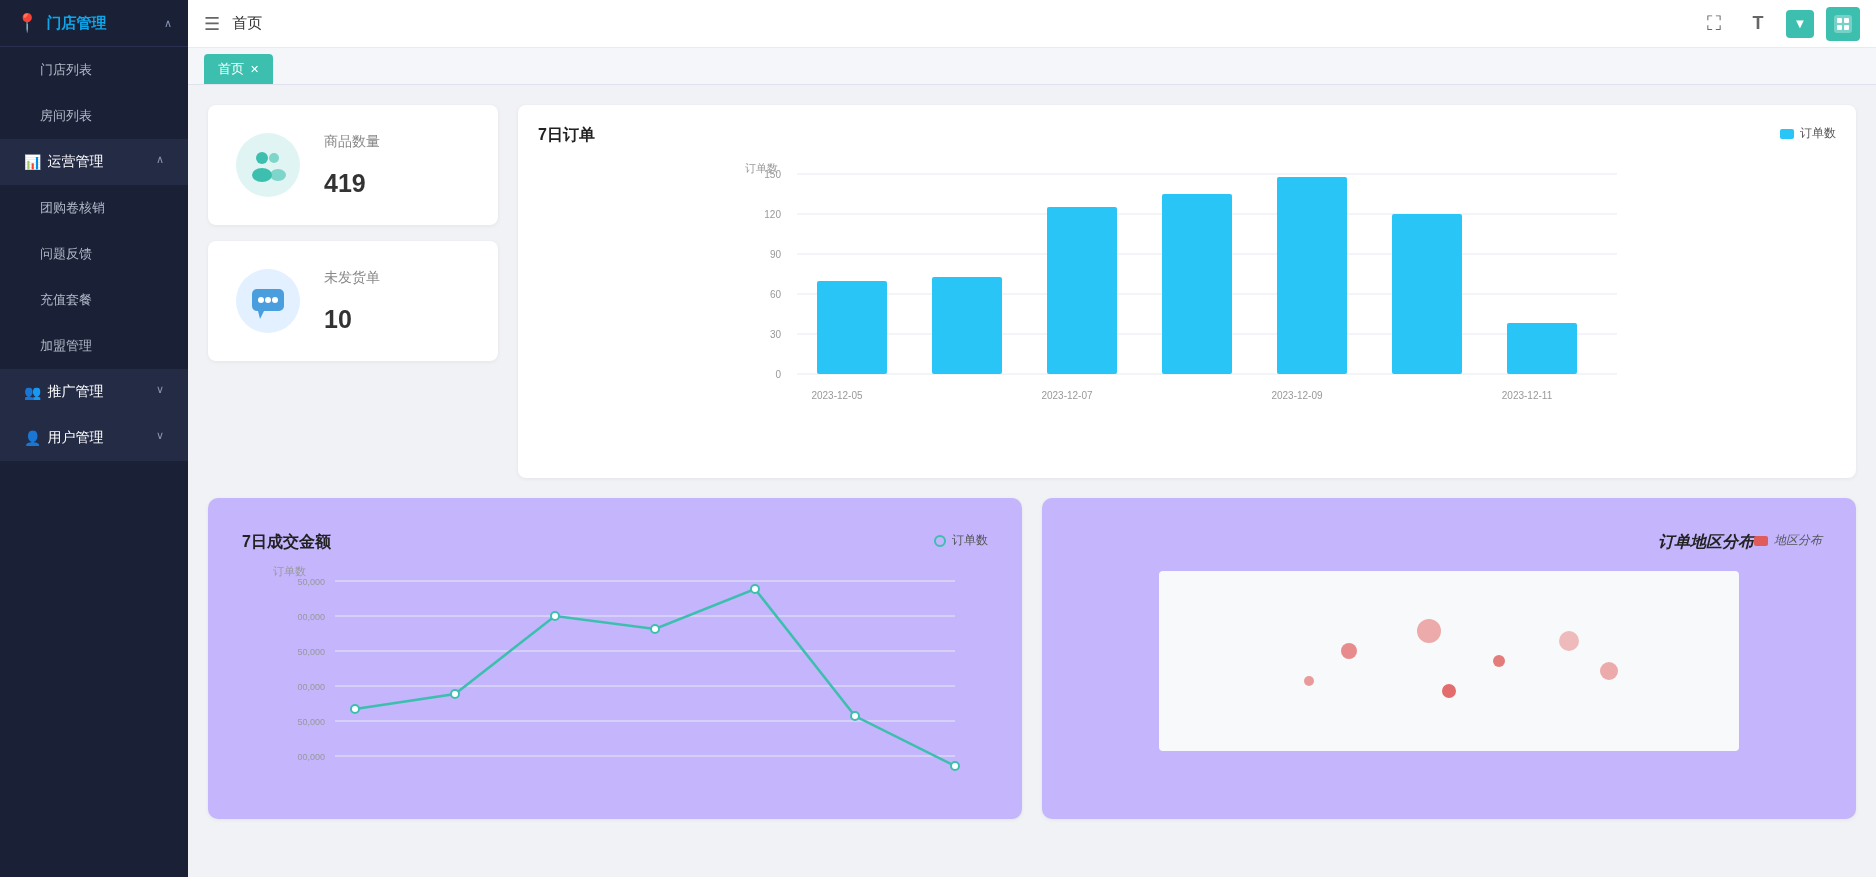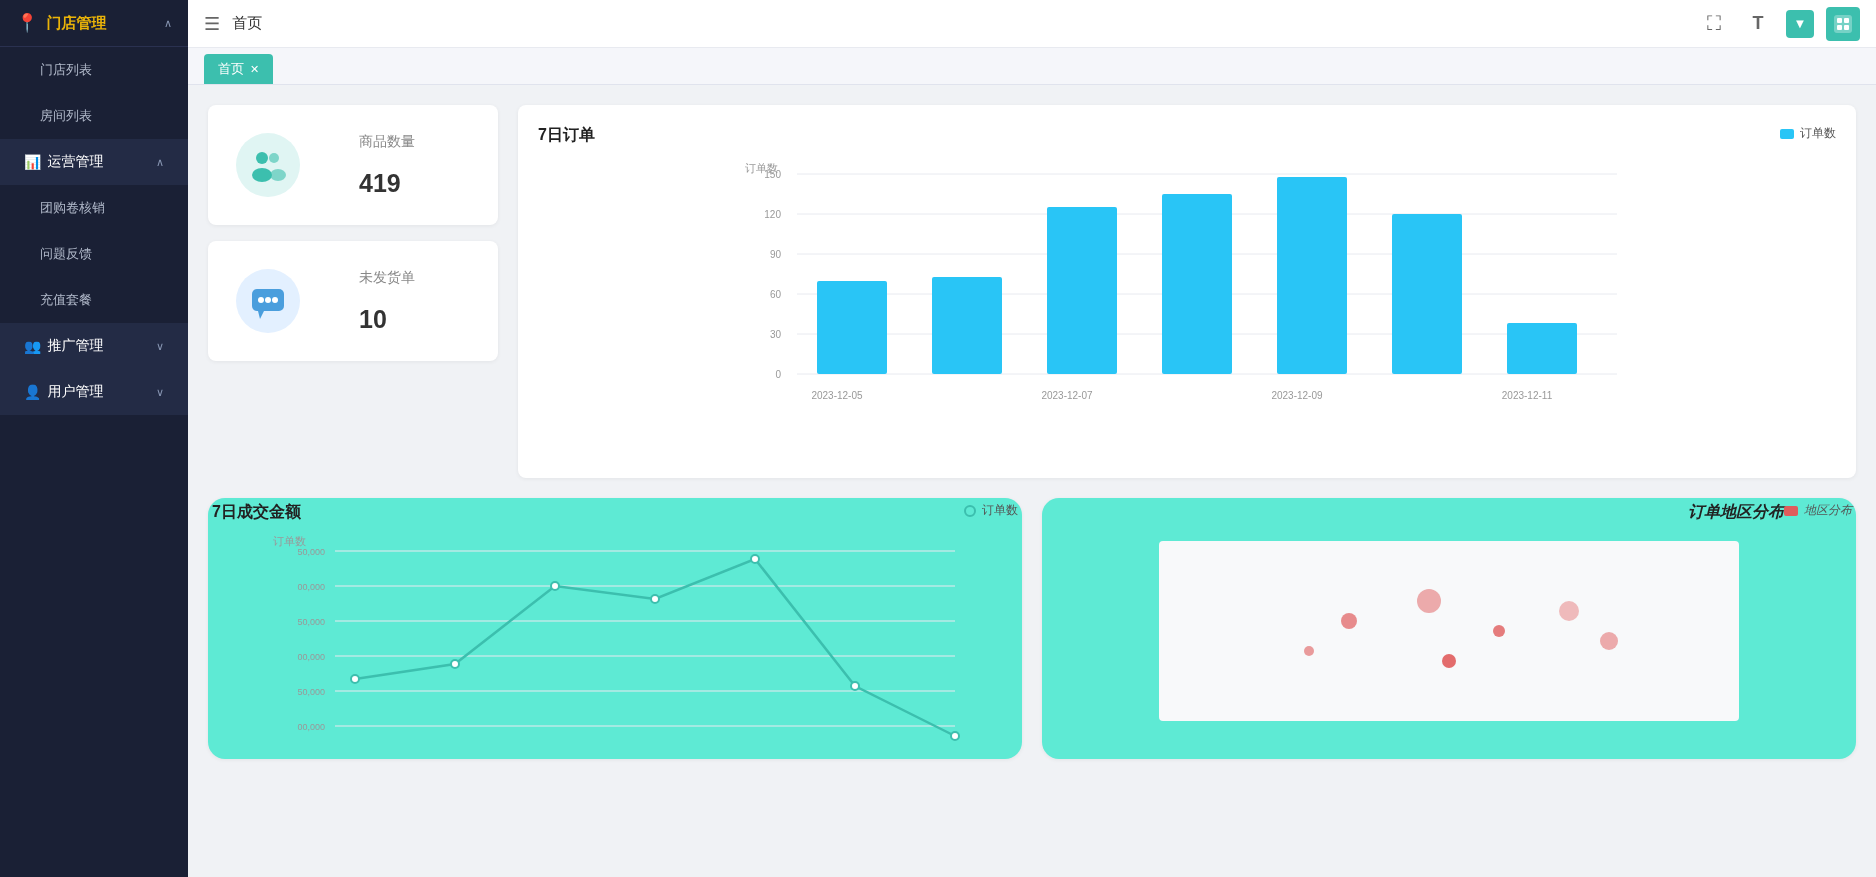--- a/index.html
+++ b/index.html
@@ -21,31 +21,31 @@
       display: flex;
       align-items: center;
       gap: 8px;
       border-bottom: 1px solid #2a3150;
     }
     .sidebar-logo-icon {
       color: #3cbfae;
       font-size: 18px;
     }
     .sidebar-logo-text {
-      color: #eab308;
+      color: #0ea5e9;
       font-size: 15px;
       font-weight: 600;
     }
     .sidebar-item {
       padding: 14px 24px;
       cursor: pointer;
       font-size: 14px;
       color: #b0b8c9;
       display: flex;
-      align-items: center;
+      align-items: flex-start;
       justify-content: space-between;
       transition: background 0.2s;
     }
     .sidebar-item.group-header {
       color: #fff;
       background: #232b45;
       font-weight: 500;
     }
     .sidebar-item.sub {
       padding-left: 40px;
@@ -155,21 +155,21 @@
       min-height: 120px;
     }
     .stat-card-icon {
       width: 64px; height: 64px;
       border-radius: 50%;
       display: flex; align-items: center; justify-content: center;
       font-size: 36px;
     }
     .stat-card-icon.teal { background: #e0f5f3; color: #3cbfae; }
     .stat-card-icon.blue { background: #e3f0ff; color: #4a9edd; }
-    .stat-card-info { display: flex; flex-direction: column; gap: 18px; margin-left: 35px; }
+    .stat-card-info { display: flex; flex-direction: column; gap: 18px; }
     .stat-card-label { font-size: 14px; color: #888; }
     .stat-card-value { font-size: 25px; font-weight: 700; color: #333; }
     .chart-card {
       background: #fff;
       border-radius: 8px;
       padding: 20px;
       box-shadow: 0 1px 4px rgba(0,0,0,0.06);
     }
     .chart-title {
       font-size: 16px;
@@ -197,23 +197,23 @@
       display: inline-block;
     }
 
     
     .charts-bottom {
       display: flex;
       gap: 20px;
     }
     .chart-card-half {
       flex: 1;
-      background: #5eead4;
-      border-radius: 17px;
-      padding: 4px;
+      background: #c4b5fd;
+      border-radius: 10px;
+      padding: 34px;
       box-shadow: 0 1px 4px rgba(0,0,0,0.06);
     }
 
     
     svg text { font-family: 'Microsoft YaHei', Arial, sans-serif; }
 
     
     .clearfix::after { content: ''; display: table; clear: both; }
   </style>
 </head>
@@ -245,20 +245,23 @@
     <span class="chevron">∧</span>
   </div>
   <div class="sidebar-item sub">
     <span>团购卷核销</span>
   </div>
   <div class="sidebar-item sub">
     <span>问题反馈</span>
   </div>
   <div class="sidebar-item sub">
     <span>充值套餐</span>
+  </div>
+  <div class="sidebar-item sub">
+    <span>加盟管理</span>
   </div>
 
   <div class="sidebar-item group-header">
     <span class="sidebar-item-label-wrap">
       <span style="font-size:14px">👥</span>
       <span>推广管理</span>
     </span>
     <span class="chevron">∨</span>
   </div>
 

